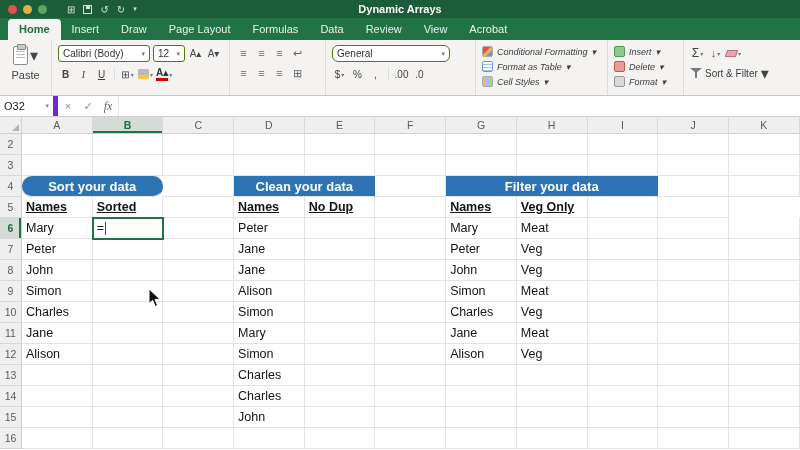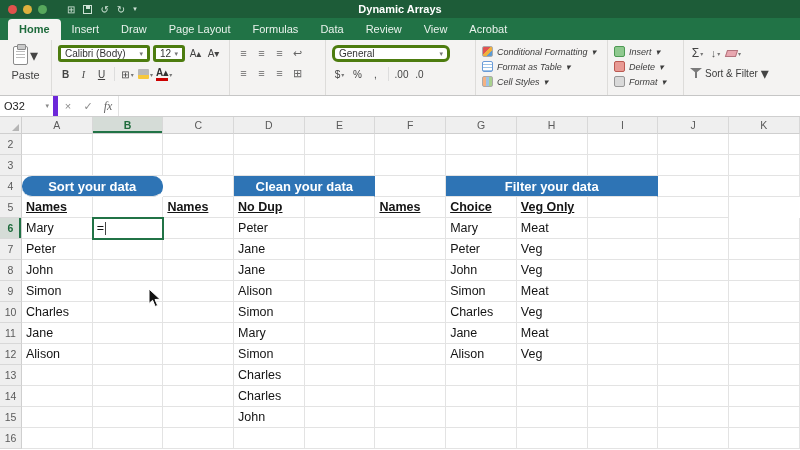--- a/index.html
+++ b/index.html
@@ -20,21 +20,21 @@
 
   
   .tabbar { height:22px; background:var(--excel-green,#217346); display:flex; align-items:flex-end; padding-left:8px; }
   .tab { font-size:11px; color:#e9f2ec; padding:4px 11px 5px; white-space:nowrap; cursor:default; }
   .tab.active { background:#f4f3f2; color:#1e6b3c; font-weight:bold; border-radius:4px 4px 0 0; }
 
   
   .ribbon { height:56px; background:#f4f3f2; border-bottom:1px solid #c6c6c6; display:flex; align-items:stretch; color:#444; }
   .rgroup { border-right:1px solid #dddcda; padding:5px 6px; display:flex; flex-direction:column; gap:4px; }
   .rrow { display:flex; align-items:center; gap:3px; }
-  .dd { background:#fff; border:3px solid #4d7c0f; border-radius:3px; height:17px; display:flex; align-items:center; padding:0 4px; font-size:10px; color:#333; white-space:nowrap; overflow:hidden; }
+  .dd { background:#fff; border:1px solid #4d7c0f; border-radius:3px; height:17px; display:flex; align-items:center; padding:0 4px; font-size:10px; color:#333; white-space:nowrap; overflow:hidden; }
   .dd .dcaret { margin-left:auto; font-size:7px; color:#777; padding-left:3px; }
   .tbtn { min-width:15px; height:16px; font-size:10px; color:#444; display:inline-flex; align-items:center; justify-content:center; border-radius:2px; white-space:nowrap; }
   .tbtn .dcaret { font-size:6px; margin-left:1px; color:#777; }
   .b { font-weight:bold; } .i { font-style:italic; font-family:"Liberation Serif",serif; } .u { text-decoration:underline; }
   .vsep { width:1px; height:14px; background:#ddd; margin:0 2px; }
 
   .g-clipboard { width:52px; align-items:center; }
   .paste-btn { display:flex; align-items:flex-start; gap:2px; margin-top:1px; }
   .clipboard-icon { width:15px; height:19px; background:#fff; border:1px solid #8a8a8a; border-radius:2px; position:relative; display:inline-block; }
   .clipboard-icon::before { content:""; position:absolute; top:-3px; left:3px; width:7px; height:4px; background:#c9c9c9; border:1px solid #8a8a8a; border-radius:1px; }
@@ -331,26 +331,26 @@
         <div class="cell"></div>
         <div class="cell banner" style="flex: 0 0 141.4px;">Clean your data</div>
         <div class="cell"></div>
         <div class="cell banner" style="flex: 0 0 212.1px;">Filter your data</div>
         <div class="cell"></div>
         <div class="cell"></div>
       </div>
       <div class="grid-row">
         <div class="row-head">5</div>
         <div class="cell colhdr">Names</div>
+        <div class="cell colhdr">Sorted</div>
         <div class="cell"></div>
         <div class="cell colhdr">Names</div>
         <div class="cell colhdr">No Dup</div>
         <div class="cell"></div>
         <div class="cell colhdr">Names</div>
-        <div class="cell colhdr">Choice</div>
         <div class="cell colhdr">Veg Only</div>
         <div class="cell"></div>
         <div class="cell"></div>
       </div>
       <div class="grid-row">
         <div class="row-head sel">6</div>
         <div class="cell">Mary</div>
         <div class="cell active">=<span class="caret-line"></span></div>
         <div class="cell"></div>
         <div class="cell">Peter</div>

